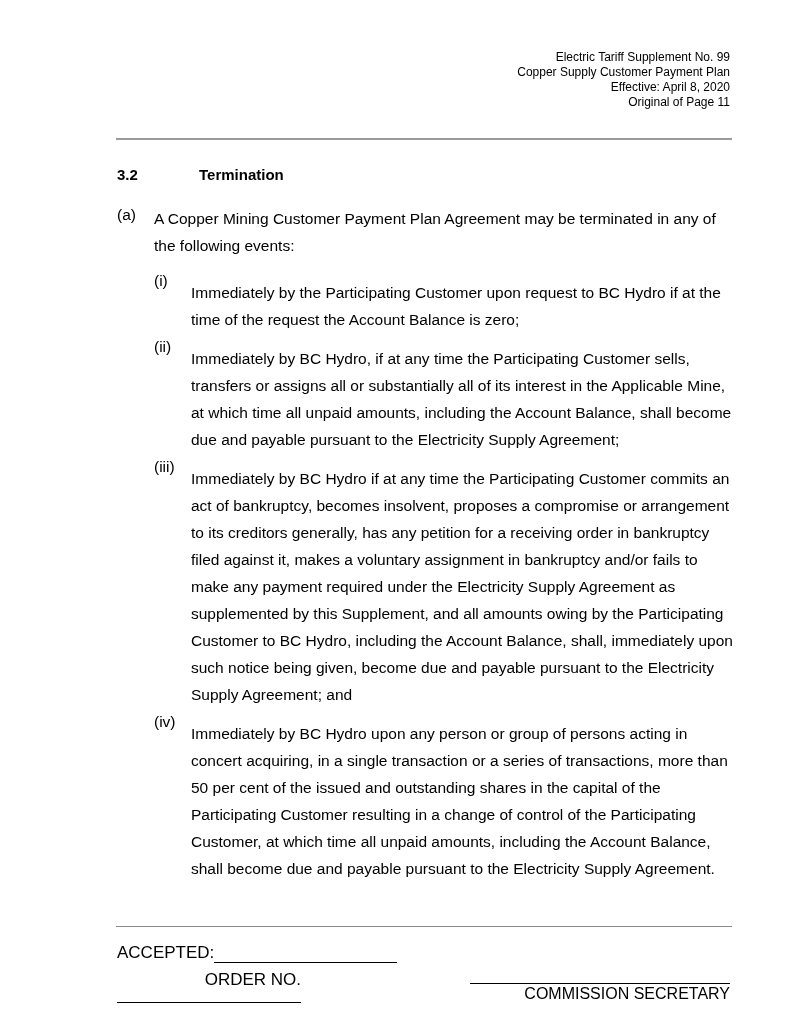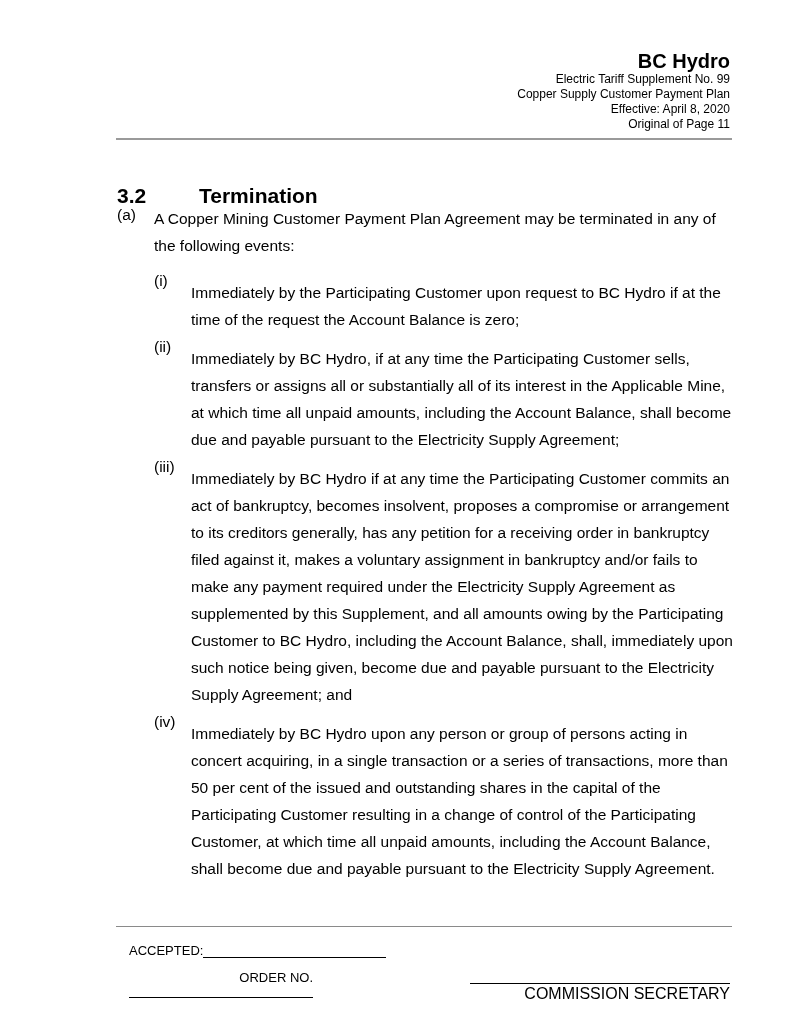--- a/index.html
+++ b/index.html
@@ -4,48 +4,47 @@
 <style>
   html, body { margin: 0; padding: 0; background: #ffffff; }
   body { width: 800px; height: 1035px; position: relative; overflow: hidden;
          font-family: "Liberation Sans", sans-serif; color: #000; }
   .header { position: absolute; right: 70px; top: 50px; text-align: right; }
   .brand { font-size: 20px; font-weight: bold; line-height: 22px; }
   .hline { font-size: 12px; line-height: 15px; }
   .rule { position: absolute; left: 116px; width: 616px; height: 0; border-top: 2px solid #9a9a9a; }
   .rule.top { top: 138px; }
   .rule.bottom { top: 926px; border-top-width: 1px; border-color: #8a8a8a; }
-  .section { position: absolute; left: 117px; top: 184px; font-size: 21px; font-weight: bold; }
+  .section { position: absolute; left: 117px; top: 166px; font-size: 15px; font-weight: bold; }
   .section .num { display: inline-block; width: 82px; }
   .para { position: absolute; font-size: 15.5px; line-height: 27px; }
   .para .lbl { position: absolute; left: 0; top: 0; }
   .para .txt { position: absolute; top: 4px; }
   #para-a { left: 117px; top: 201px; width: 615px; }
   #para-a .txt { left: 37px; width: 580px; }
   .sub { position: absolute; left: 154px; width: 580px; font-size: 15.5px; line-height: 27px; }
   .sub .lbl { position: absolute; left: 0; top: 0; }
   .sub .txt { position: absolute; left: 37px; top: 12px; width: 545px; }
   #sub-i { top: 267px; }
   #sub-ii { top: 333px; }
   #sub-iii { top: 453px; }
   #sub-iv { top: 708px; }
-  .footer-field { position: absolute; left: 117px; font-size: 13px; display: flex; align-items: flex-end; margin-left: 12px; }
+  .footer-field { position: absolute; left: 117px; font-size: 17px; display: flex; align-items: flex-end; }
   .footer-field .blank { display: inline-block; border-bottom: 1px solid #000; height: 12px; }
   #accepted { top: 943px; }
   #accepted .blank { width: 183px; }
   #orderno { top: 970px; flex-direction: column; }
   #orderno .blank { width: 184px; }
   .sig-line { position: absolute; left: 470px; top: 983px; width: 260px; border-top: 1px solid #000; }
   .sig-label { position: absolute; right: 70px; top: 985px; font-size: 16px; }
 </style>
 </head>
 <body>
 
 <div class="header">
-  <div class="brand">BC Hydro</div>
   <div class="hline">Electric Tariff Supplement No. 99</div>
   <div class="hline">Copper Supply Customer Payment Plan</div>
   <div class="hline">Effective: April 8, 2020</div>
   <div class="hline">Original of Page 11</div>
 </div>
 <div class="rule top"></div>
 
 <div class="section">
   <span class="num">3.2</span><span>Termination</span>
 </div>

